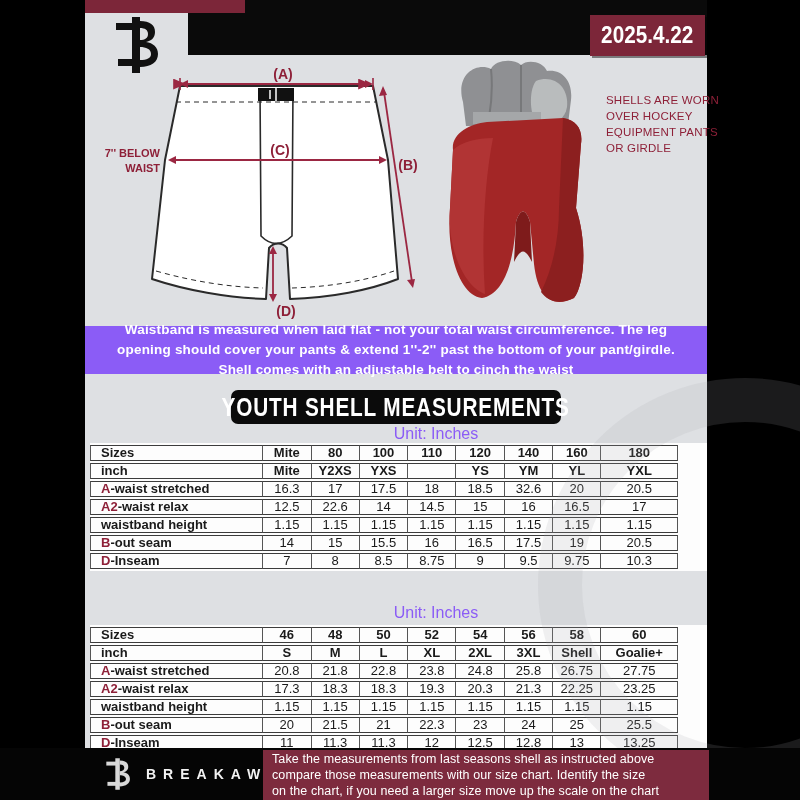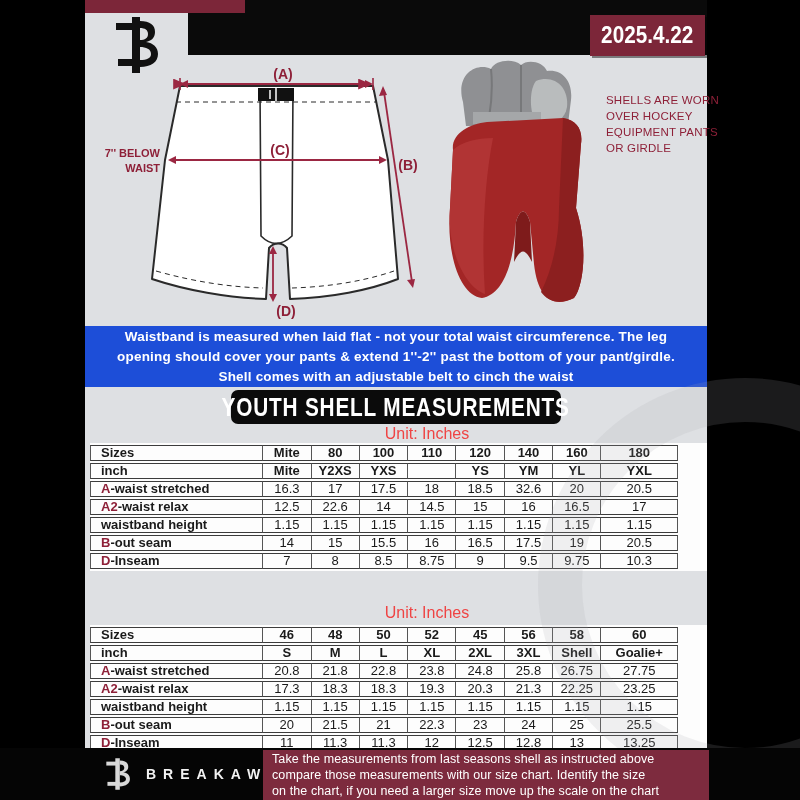--- a/index.html
+++ b/index.html
@@ -24,32 +24,32 @@
 
   
   .diagram{left:100px;top:68px;}
   .side-note{left:100px;top:146px;width:60px;text-align:right;color:#8e2038;
              font-size:11px;font-weight:700;line-height:15px;}
   .photo{left:441px;top:58px;}
   .photo-note{left:563px;top:92px;width:120px;color:#8e2038;font-size:11.5px;
               font-weight:400;line-height:16px;letter-spacing:.2px;margin-left:43px;}
 
   
-  .notice{left:85px;top:326px;width:622px;height:61px;background:#1d4ed8;
+  .notice{left:85px;top:326px;width:622px;height:48px;background:#8b5cf6;
           display:flex;flex-direction:column;justify-content:center;align-items:center;}
   .notice div{color:#fff;font-size:13.5px;font-weight:700;line-height:20px;white-space:nowrap;letter-spacing:.2px;}
 
   
   .sec-banner{width:330px;height:34px;background:#0b0b0b;border-radius:7px;
               display:flex;align-items:center;justify-content:center;}
   .sec-banner span{color:#fff;font-size:26px;font-weight:700;letter-spacing:1px;
                    transform:scaleX(.8);white-space:nowrap;}
   .youth-banner{left:231px;top:390px;}
   .adult-banner{left:231px;top:568px;}
-  .unit{left:85px;width:684px;text-align:center;color:#ef4444;font-size:16px;}
+  .unit{left:85px;width:684px;text-align:center;color:#8b5cf6;font-size:16px;padding-left:9px;}
   .unit-youth{top:425px;} .unit-adult{top:604px;}
 
   
   .tbl-wrap{left:90px;width:617px;background:#fdfdfd;}
   .tbl-youth{top:443px;} .tbl-adult{top:625px;}
   table.meas{border-collapse:separate;border-spacing:0 2px;table-layout:fixed;
              width:588px;}
   table.meas th,table.meas td{border-top:1.5px solid #3c3c3c;border-bottom:1.5px solid #3c3c3c;
              border-right:1.2px solid #555;padding:0;height:14px;line-height:14px;
              font-size:13px;color:#1a1a1a;background:#fdfdfd;overflow:hidden;white-space:nowrap;}
@@ -284,21 +284,21 @@
           <col style="width:48px">
           <col style="width:76px">
         </colgroup>
       <tbody>
           <tr class="hdr">
             <th>Sizes</th>
             <td>46</td>
             <td>48</td>
             <td>50</td>
             <td>52</td>
-            <td>45</td>
+            <td>54</td>
             <td>56</td>
             <td>58</td>
             <td>60</td>
           </tr>
           <tr class="hdr">
             <th>inch</th>
             <td>S</td>
             <td>M</td>
             <td>L</td>
             <td>XL</td>

